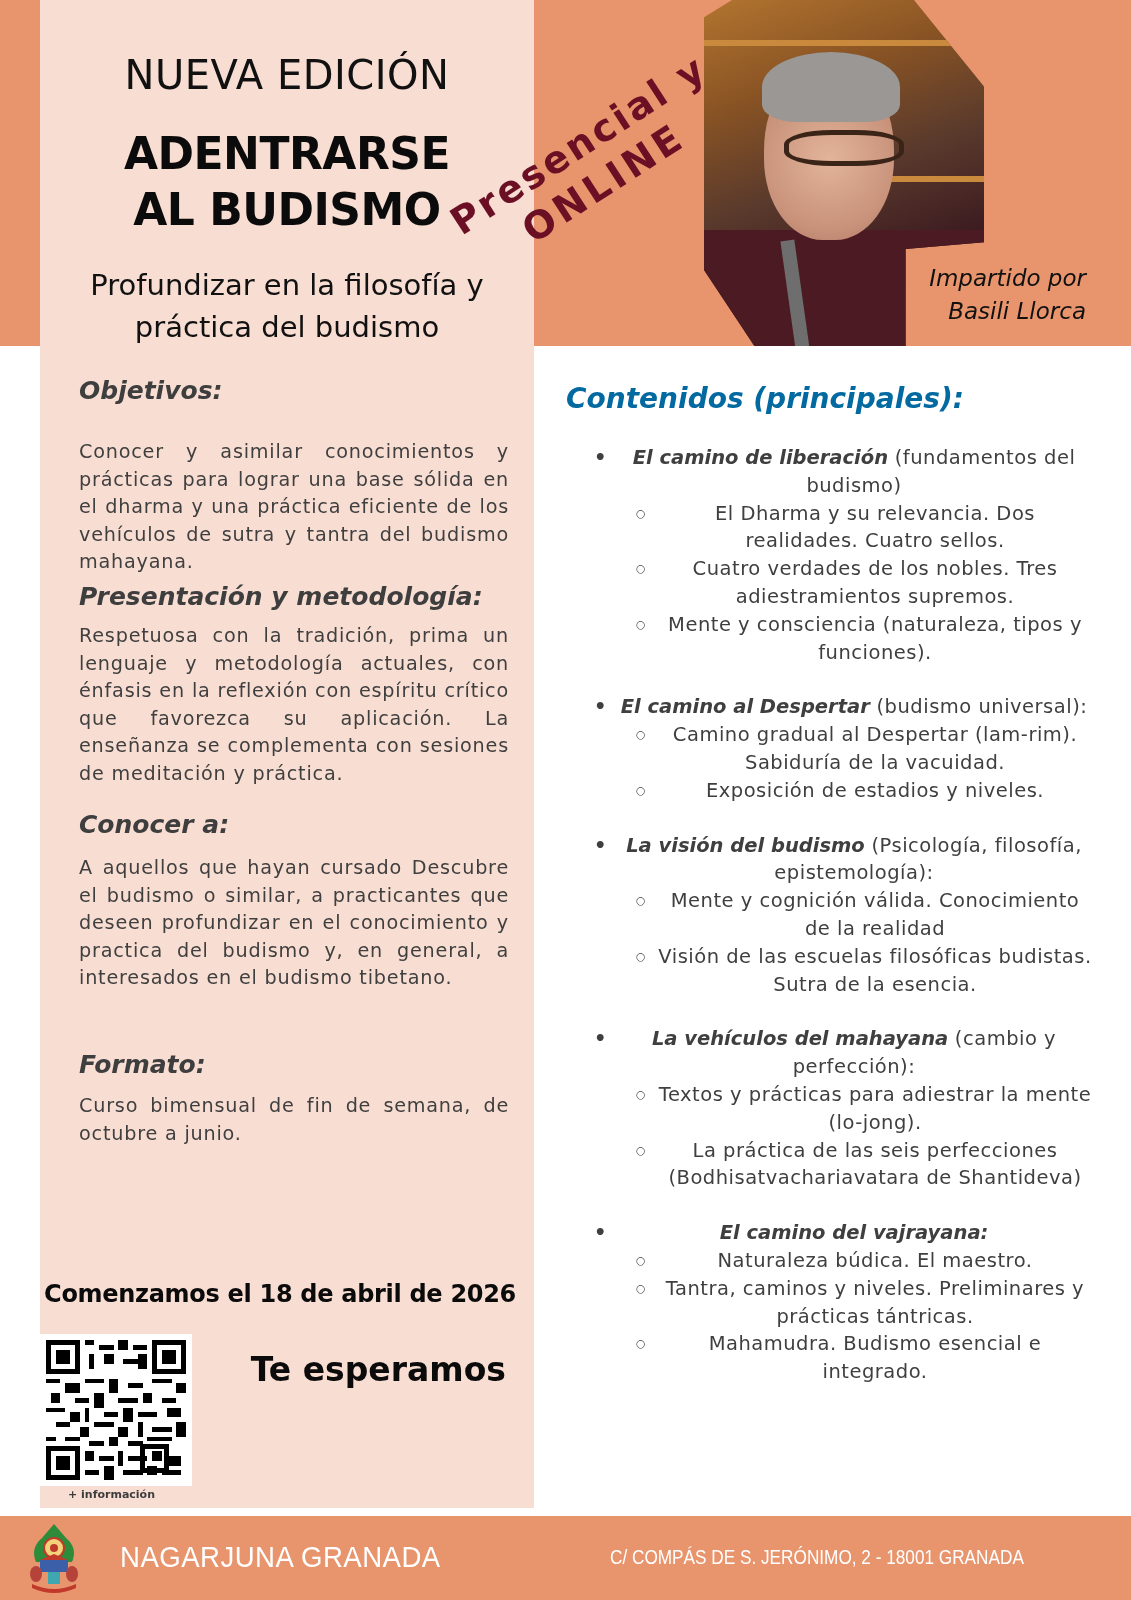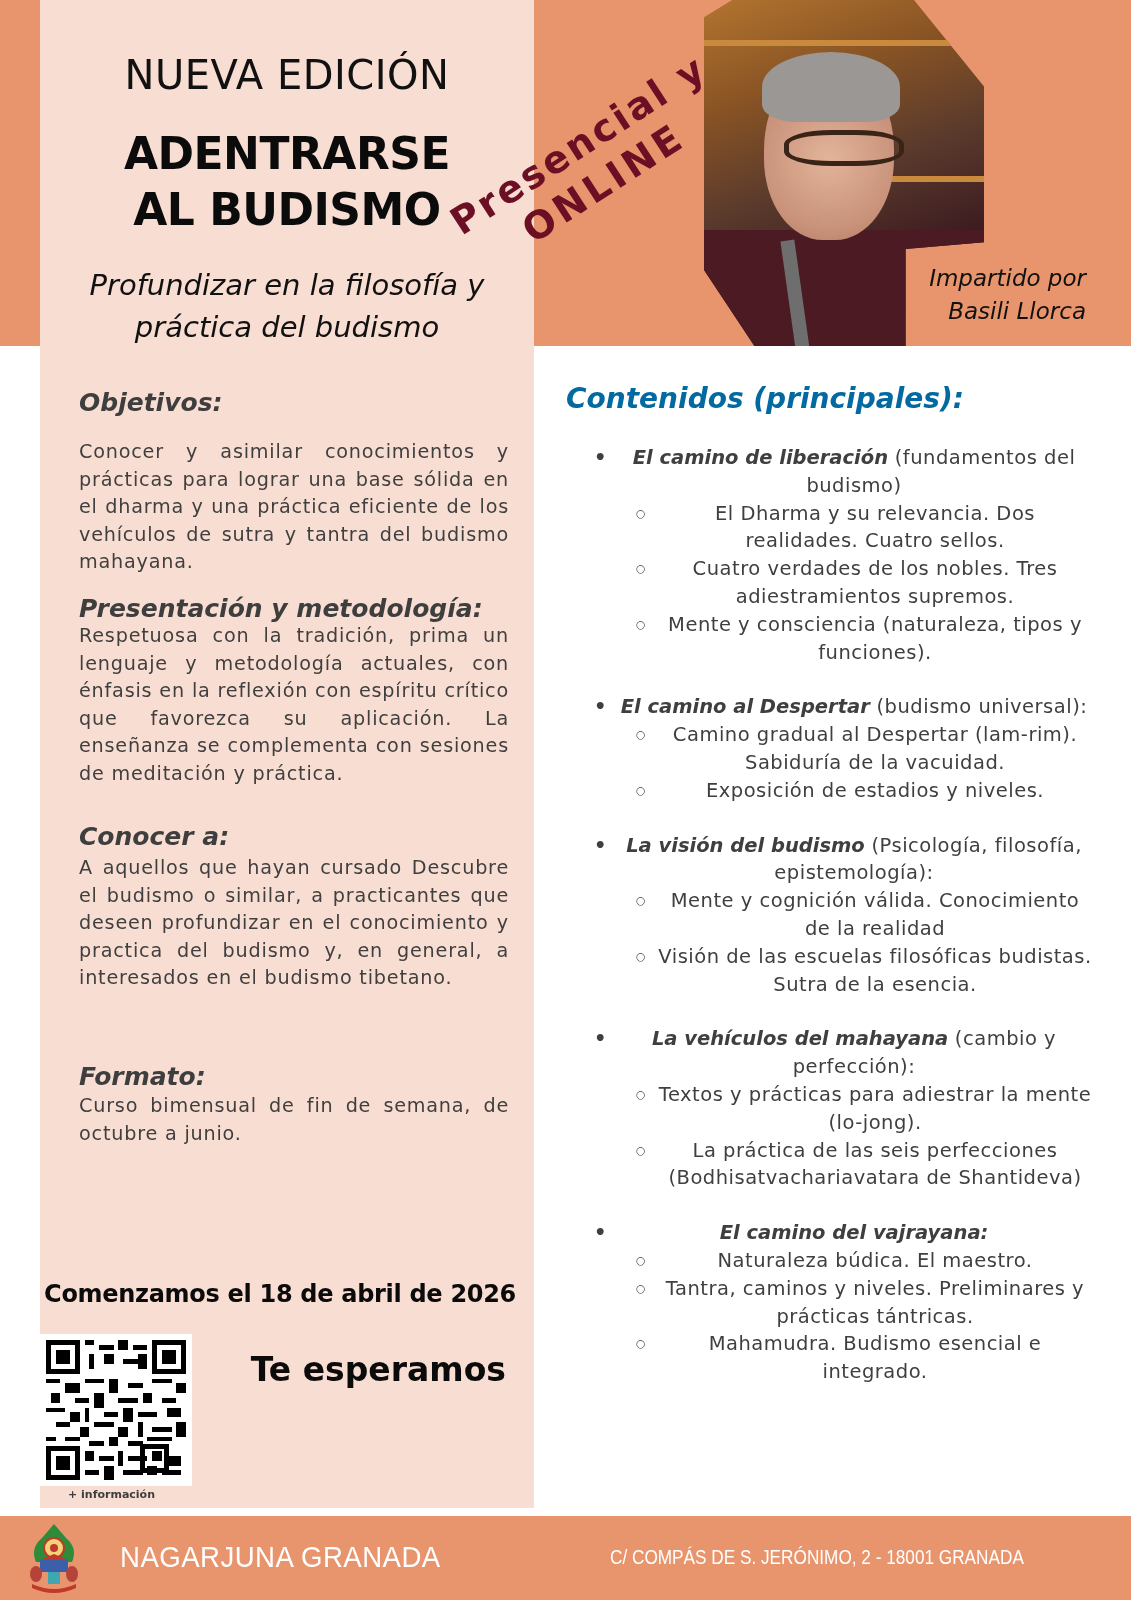--- a/index.html
+++ b/index.html
@@ -5,37 +5,37 @@
   * { box-sizing: border-box; margin: 0; padding: 0; }
   html, body { width: 1131px; height: 1600px; background: #ffffff; overflow: hidden; }
   body { position: relative; font-family: "Liberation Sans", sans-serif; color: #3f3f3f; }
 
   .top-band { position: absolute; left: 0; top: 0; width: 1131px; height: 346px; background: #e8956d; }
   .left-panel { position: absolute; left: 40px; top: 0; width: 494px; height: 1508px; background: #f8ddd2; }
   .bottom-band { position: absolute; left: 0; top: 1516px; width: 1131px; height: 84px; background: #e8956d; }
 
   .edition { position: absolute; left: 40px; top: 52px; width: 494px; text-align: center; font-size: 40px; color: #111; letter-spacing: 0.5px; font-family: "DejaVu Sans", sans-serif; font-weight: normal; }
   .main-title { position: absolute; left: 40px; top: 126px; width: 494px; text-align: center; font-family: "DejaVu Sans", sans-serif; font-weight: bold; font-size: 44px; line-height: 56px; color: #0b0b0b; letter-spacing: -0.5px; }
-  .subtitle { position: absolute; left: 40px; top: 264px; width: 494px; text-align: center; font-family: "DejaVu Sans", sans-serif; font-style: italic; font-size: 29px; line-height: 42px; color: #111; }
+  .subtitle { position: absolute; left: 40px; top: 264px; width: 494px; text-align: center; font-family: "DejaVu Sans", sans-serif; font-size: 29px; line-height: 42px; color: #111; }
 
   .stamp { position: absolute; left: 426px; top: 118px; width: 330px; text-align: center; transform: rotate(-33deg); transform-origin: center; font-family: "DejaVu Sans", sans-serif; font-weight: bold; color: #6b0f24; letter-spacing: 3px; }
   .stamp .l1 { font-size: 38px; line-height: 46px; display: block; }
   .stamp .l2 { font-size: 38px; line-height: 46px; display: block; letter-spacing: 4px; }
 
   .photo { position: absolute; left: 704px; top: 0; width: 280px; height: 346px; background: linear-gradient(160deg, #b2742f 0%, #8a5424 25%, #5a3a2c 50%, #3b1a20 75%, #4a1d24 100%); clip-path: polygon(10% 0, 75% 0, 100% 25%, 100% 70%, 72% 72%, 72% 100%, 18% 100%, 0 78%, 0 5%); border-radius: 18px; overflow: hidden; }
   .photo .shelf { position: absolute; left: 0; width: 100%; height: 6px; background: #c98a3e; }
   .photo .head { position: absolute; left: 60px; top: 60px; width: 130px; height: 180px; border-radius: 50% 50% 45% 45%; background: radial-gradient(circle at 50% 55%, #e2b49a 0%, #c8917a 60%, #a96f5c 100%); }
   .photo .hair { position: absolute; left: 58px; top: 52px; width: 138px; height: 70px; border-radius: 60% 60% 30% 30%; background: #9a9794; }
   .photo .glasses { position: absolute; left: 80px; top: 130px; width: 120px; height: 36px; border: 5px solid #3a2418; border-radius: 40%; }
   .photo .sweater { position: absolute; left: 0; top: 230px; width: 100%; height: 120px; background: #4b1a22; }
   .photo .zip { position: absolute; left: 84px; top: 240px; width: 14px; height: 110px; background: #6e6e6e; transform: rotate(-8deg); }
 
   .instructor { position: absolute; left: 880px; top: 262px; width: 206px; text-align: right; font-family: "DejaVu Sans", sans-serif; font-style: italic; font-size: 23px; line-height: 33px; color: #111; }
 
-  .section-head { position: absolute; font-family: "DejaVu Sans", sans-serif; font-weight: bold; font-style: italic; font-size: 25px; color: #3e3e3e; margin-top: 12px; }
+  .section-head { position: absolute; font-family: "DejaVu Sans", sans-serif; font-weight: bold; font-style: italic; font-size: 25px; color: #3e3e3e; }
   .para { position: absolute; left: 79px; width: 430px; font-family: "DejaVu Sans", sans-serif; font-size: 19.2px; line-height: 27.6px; letter-spacing: 0.8px; text-align: justify; color: #3f3f3f; }
 
   .start-date { position: absolute; left: 40px; top: 1280px; width: 476px; text-align: right; font-family: "DejaVu Sans", sans-serif; font-weight: bold; font-size: 24px; color: #0b0b0b; letter-spacing: -0.3px; }
   .qr { position: absolute; left: 40px; top: 1334px; width: 152px; height: 152px; background: #ffffff; padding: 6px; }
   .qr svg { width: 140px; height: 140px; display: block; }
   .qr-caption { position: absolute; left: 68px; top: 1488px; font-family: "DejaVu Sans", sans-serif; font-weight: bold; font-size: 11px; color: #3d3d3d; }
   .welcome { position: absolute; left: 200px; top: 1350px; width: 306px; text-align: right; font-family: "DejaVu Sans", sans-serif; font-weight: bold; font-size: 33px; color: #0b0b0b; }
 
   .contents-title { position: absolute; left: 566px; top: 382px; font-family: "DejaVu Sans", sans-serif; font-weight: bold; font-style: italic; font-size: 28px; color: #0369a1; }
   .contents { position: absolute; left: 594px; top: 444px; width: 500px; font-family: "DejaVu Sans", sans-serif; font-size: 19.5px; line-height: 27.8px; color: #3f3f3f; letter-spacing: 0.5px; text-align: center; }

